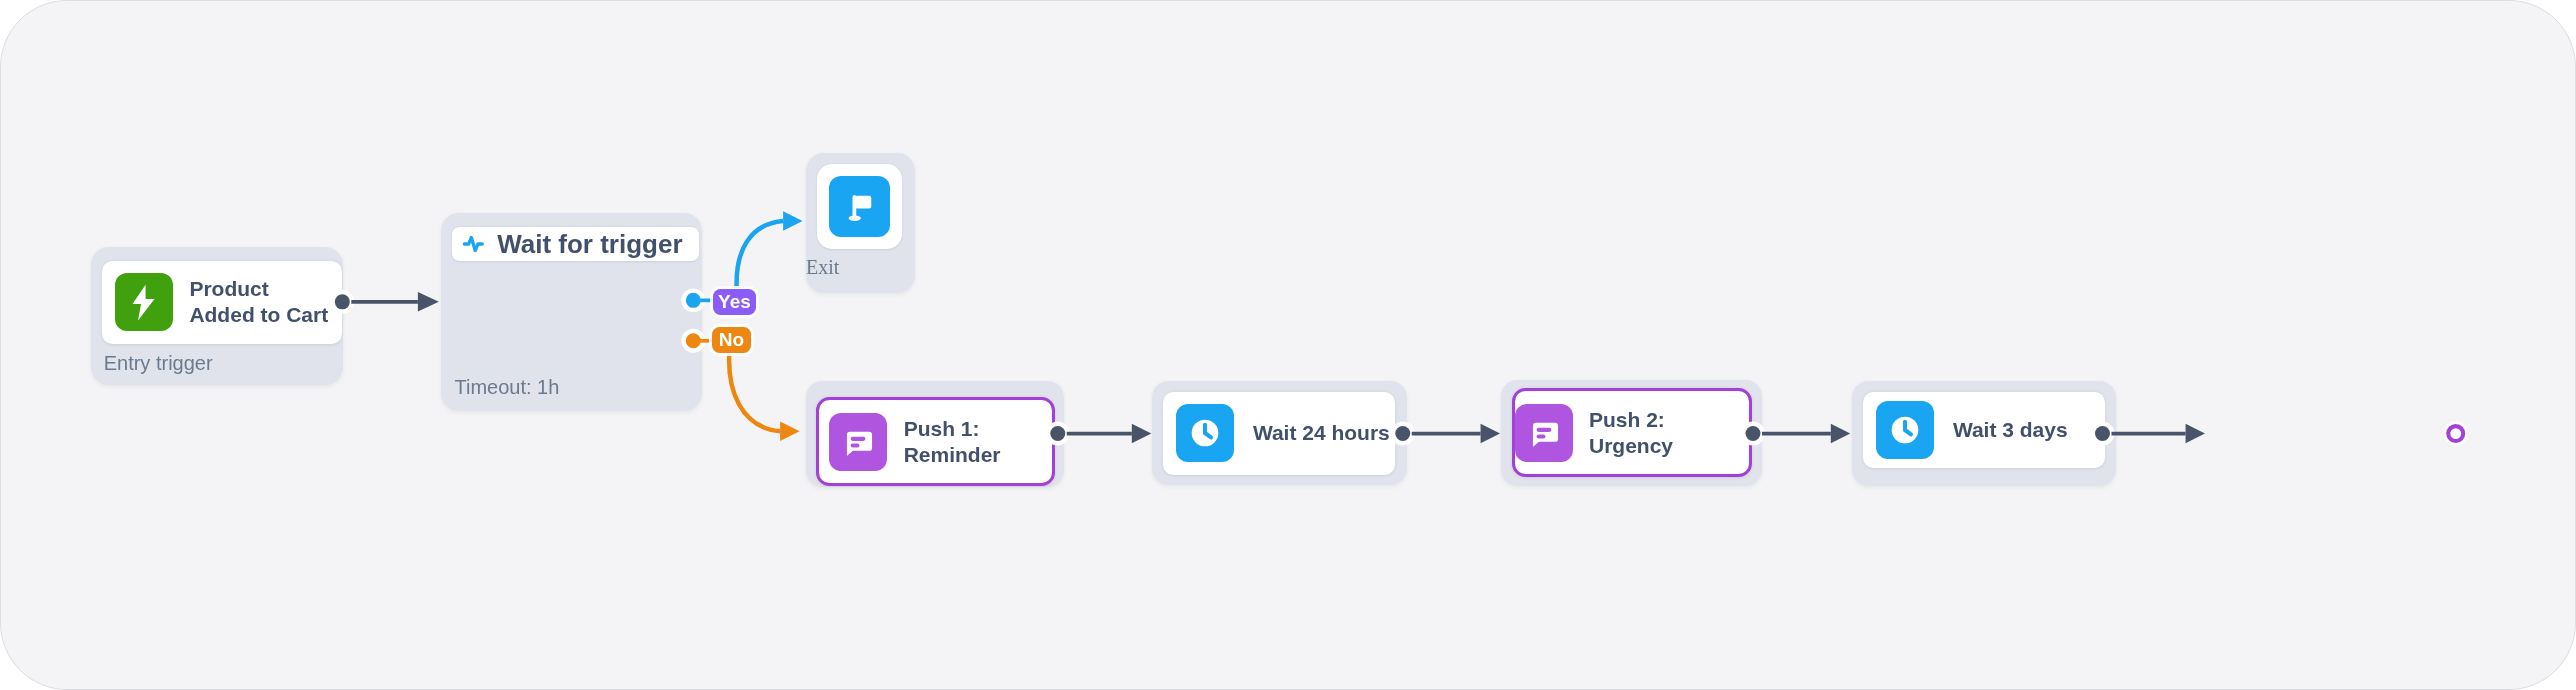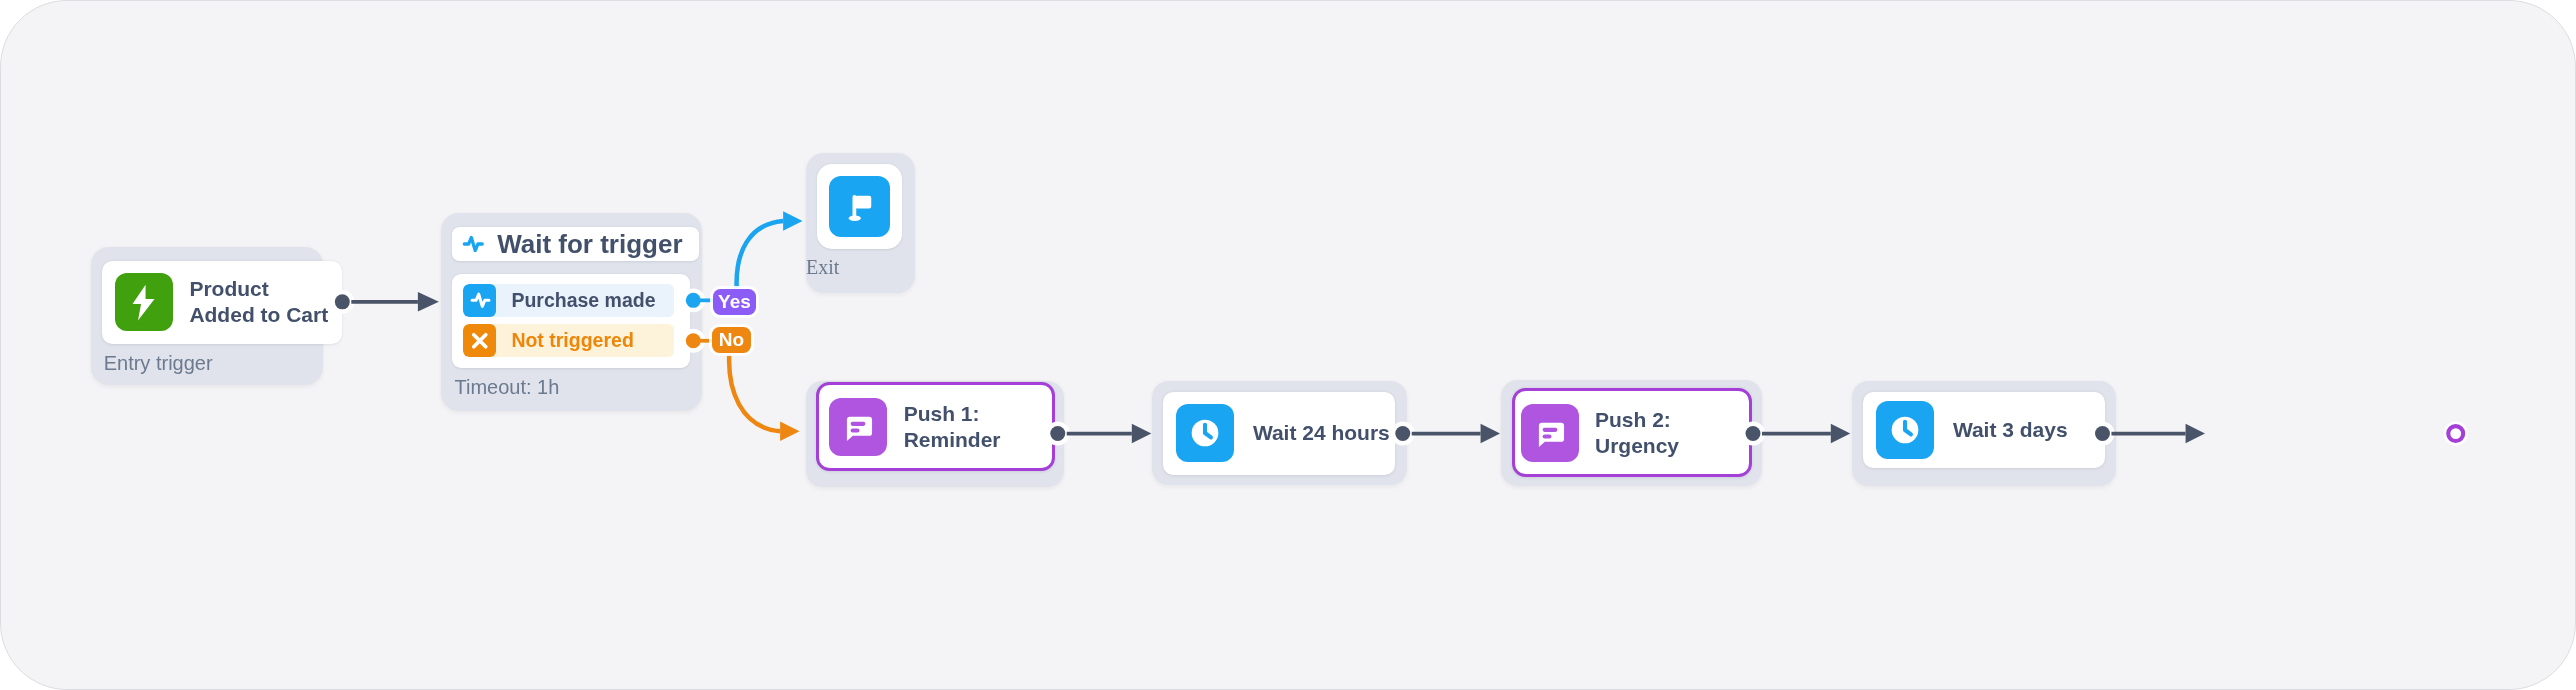--- a/index.html
+++ b/index.html
@@ -62,21 +62,21 @@
     position:absolute;background:#fff;border-radius:15px;display:flex;align-items:center;justify-content:center;
     box-shadow:0 0.7px 2.2px rgba(30,41,70,0.10);
   }
   svg.overlay{position:absolute;left:0;top:0;pointer-events:none;}
 </style>
 </head>
 <body>
 
 <div class="canvas">
 
-  <div class="node-outer" style="left:90px;top:246px;width:232px;height:138px;">
+  <div class="node-outer" style="left:90px;top:246px;width:232px;height:138px;padding-left:20px;">
     <div class="card" style="left:11.2px;top:13.5px;width:240px;height:83px;padding-left:12.7px;gap:16.5px;">
       <div class="icon-sq icon-78 green">
         <svg width="33" height="39" viewBox="0 0 24 28">
           <path d="M13.5 1 L4 15 h6.2 L8 27 L20 11.5 h-6.5 Z" fill="#ffffff"></path>
         </svg>
       </div>
       <div class="node-title" style="width:150px;">Product
 Added to Cart</div>
     </div>
     <div class="node-caption" style="left:12.7px;top:105px;">Entry trigger</div>
@@ -85,57 +85,39 @@
   <div class="node-outer" style="left:440px;top:212px;width:261px;height:198px;">
     <div class="wt-topbar" style="left:11.2px;top:14.2px;width:238px;height:34px;padding-left:9px;gap:12px;">
       <span style="display:flex;">
         <svg width="24" height="24" viewBox="0 0 44 44">
           <path d="M6 22 h8 l5 -12 7 24 5 -12 h8" fill="none" stroke="#19a5f1" stroke-width="6" stroke-linecap="round" stroke-linejoin="round"></path>
         </svg>
       </span>
       <span class="node-title" style="font-size:26px;">Wait for trigger</span>
     </div>
 
-    <div class="wt-branchcard" style="left:11.2px;top:61px;width:238px;height:94px;">
-      <div class="branch-row row-yes" style="left:11.2px;top:9.7px;width:211px;">
-        <span class="icon-44 blue" style="border-radius:6px;">
-          <svg width="22.5" height="22.5" viewBox="0 0 44 44">
-            <path d="M6 22 h8 l5 -12 7 24 5 -12 h8" fill="none" stroke="#ffffff" stroke-width="6" stroke-linecap="round" stroke-linejoin="round"></path>
-          </svg>
-        </span>
-        <span class="branch-label">Purchase made</span>
-      </div>
-      <div class="branch-row row-no" style="left:11.2px;top:50px;width:211px;">
-        <span class="icon-44 orange" style="border-radius:6px;">
-          <svg width="19.5" height="19.5" viewBox="0 0 26 26">
-            <path d="M5 5 L21 21 M21 5 L5 21" stroke="#ffffff" stroke-width="5" stroke-linecap="round"></path>
-          </svg>
-        </span>
-        <span class="branch-label">Not triggered</span>
-      </div>
-    </div>
 
     <div class="node-caption" style="left:13.5px;top:163px;">Timeout: 1h</div>
   </div>
 
   <div class="node-outer" style="left:805px;top:152px;width:109px;height:140px;">
     <div class="exit-inner" style="left:11.2px;top:11.2px;width:85px;height:85px;">
       <div class="icon-sq blue" style="width:61px;height:61px;">
         <svg width="36" height="36" viewBox="0 0 48 48">
           <rect x="14" y="8" width="5" height="30" rx="2.5" fill="#ffffff"></rect>
           <rect x="17" y="9" width="22" height="17" rx="3" fill="#ffffff"></rect>
           <ellipse cx="17" cy="39" rx="8" ry="3.6" fill="#ffffff"></ellipse>
         </svg>
       </div>
     </div>
     <div class="node-caption" style="left:0;top:103px;width:109px;text-align:left;font-family:Liberation Serif, serif;">Exit</div>
   </div>
 
   <div class="node-outer" style="left:805px;top:380px;width:258px;height:106px;border-radius:16.5px;">
-    <div class="card push" style="left:9.7px;top:1px;width:239px;height:89px;padding-left:10.5px;gap:16.5px;align-items:center;">
+    <div class="card push" style="left:9.7px;top:16px;width:239px;height:89px;padding-left:10.5px;gap:16.5px;align-items:center;">
       <div class="icon-sq icon-78 purple">
         <svg width="34" height="34" viewBox="0 0 46 46">
           <path d="M8 9 h30 a4 4 0 0 1 4 4 v18 a4 4 0 0 1 -4 4 H16 l-8 7 v-29 a4 4 0 0 1 4 -4 Z" fill="#ffffff"></path>
           <rect x="13" y="16" width="20" height="5.5" rx="2.75" fill="#af55e0"></rect>
           <rect x="13" y="25" width="12" height="5.5" rx="2.75" fill="#af55e0"></rect>
         </svg>
       </div>
       <div class="node-title">Push 1:
 Reminder</div>
     </div>
@@ -147,21 +129,21 @@
         <svg width="40" height="40" viewBox="0 0 54 54">
           <circle cx="27" cy="27" r="18" fill="#ffffff"></circle>
           <path d="M27 16 v11 l8 6" fill="none" stroke="#19a5f1" stroke-width="5.5" stroke-linecap="round" stroke-linejoin="round"></path>
         </svg>
       </div>
       <div class="node-title">Wait 24 hours</div>
     </div>
   </div>
 
   <div class="node-outer" style="left:1500px;top:379px;width:261px;height:106px;border-radius:16.5px;">
-    <div class="card push" style="left:10.5px;top:8.2px;width:240px;height:89px;padding-left:6px;gap:16.5px;align-items:center;">
+    <div class="card push" style="left:10.5px;top:8.2px;width:240px;height:89px;padding-left:0;gap:16.5px;align-items:center;">
       <div class="icon-sq icon-78 purple">
         <svg width="34" height="34" viewBox="0 0 46 46">
           <path d="M8 9 h30 a4 4 0 0 1 4 4 v18 a4 4 0 0 1 -4 4 H16 l-8 7 v-29 a4 4 0 0 1 4 -4 Z" fill="#ffffff"></path>
           <rect x="13" y="16" width="20" height="5.5" rx="2.75" fill="#af55e0"></rect>
           <rect x="13" y="25" width="12" height="5.5" rx="2.75" fill="#af55e0"></rect>
         </svg>
       </div>
       <div class="node-title">Push 2:
 Urgency</div>
     </div>

